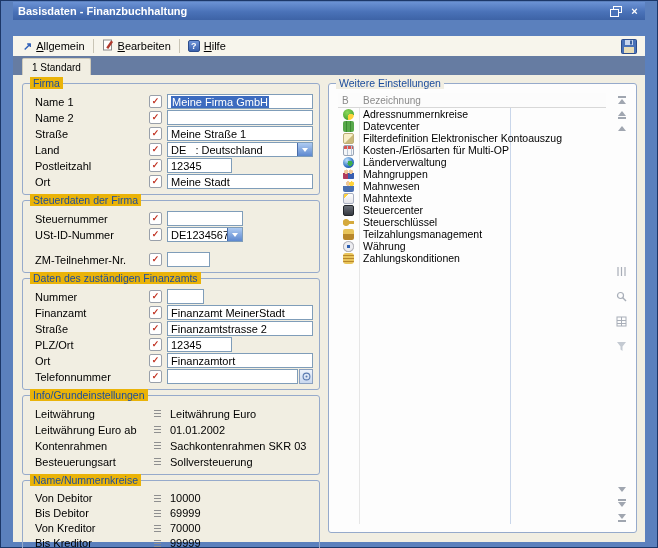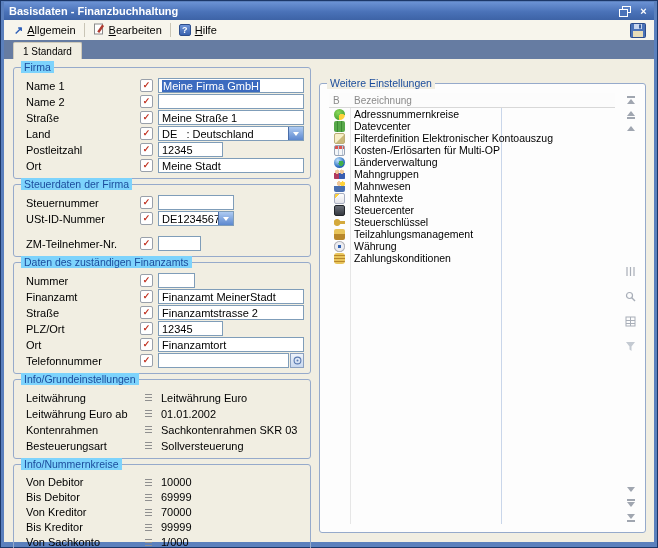--- a/index.html
+++ b/index.html
@@ -1,17 +1,17 @@
 <!DOCTYPE html>
 <html><head>
 <meta charset="utf-8">
 <style>
   html,body{margin:0;padding:0;background:#ffffff;font-family:"Liberation Sans",sans-serif;}
   .window{position:relative;width:658px;height:548px;box-sizing:border-box;background:#5b80bd;
-          border:1px solid #1c3768;padding:1px 3px 5px;display:flex;flex-direction:column;}
+          border:1px solid #1c3768;padding:1px 12px 5px;display:flex;flex-direction:column;gap:16px;}
   
   .titlebar{height:18px;flex:none;display:flex;align-items:center;padding:0 3px 0 5px;color:#fff;
             font-size:11px;font-weight:bold;background:linear-gradient(180deg,#6b92d4 0%,#4a72b8 55%,#3d63a6 100%);}
   .tb-btns{margin-left:auto;display:flex;align-items:center;gap:4px;}
   .tb-btn{width:15px;height:13px;display:flex;align-items:center;justify-content:center;cursor:default;}
   .close-glyph{font-size:11px;font-weight:bold;color:#fff;line-height:11px;}
   
   .app{flex:1;background:#f1eee2;display:flex;flex-direction:column;min-height:0;}
   .menubar{height:20px;flex:none;display:flex;align-items:center;padding:0 6px 0 7px;background:#f7f5ec;}
   .menu-item{display:flex;align-items:center;gap:4px;font-size:11px;color:#000;padding:1px 3px;}
@@ -23,21 +23,21 @@
   .mi-edit{display:inline-block;}
   .save-btn{margin-left:auto;width:20px;height:17px;display:flex;align-items:center;justify-content:center;}
   
   .tabstrip{height:19px;flex:none;background:#667ca2;display:flex;align-items:flex-end;padding-left:9px;}
   .tab{height:16px;background:#f1eee2;font-size:10px;color:#000;padding:0 9px;border:1px solid #cfcaba;
        border-bottom:none;border-radius:2px 2px 0 0;display:flex;align-items:center;}
   
   .content{flex:1;display:flex;gap:8px;padding:8px 8px 9px 9px;min-height:0;}
   .left{width:298px;flex:none;display:flex;flex-direction:column;gap:5px;}
   .group{position:relative;border:1px solid #96aacb;border-radius:3px;padding:10px 6px 4px 12px;}
-  .group-title{position:absolute;top:-7px;left:7px;background:#7dd3fc;padding:0 3px;font-size:10.5px;color:#1b4c9c;}
+  .group-title{position:absolute;top:-7px;left:7px;background:#eab308;padding:0 3px;font-size:10.5px;color:#1b4c9c;}
   .frow{display:flex;align-items:center;height:15px;margin-bottom:1px;}
   .flabel{width:114px;flex:none;font-size:11px;color:#000;}
   .chk{width:11px;height:11px;flex:none;border:1px solid #99a0aa;background:#fff;border-radius:2px;
        font-size:9px;line-height:10px;text-align:center;color:#c03020;font-weight:bold;box-sizing:content-box;}
   .field{margin-left:5px;height:15px;box-sizing:border-box;border:1px solid #7f9db9;background:#fff;
          font-size:11px;color:#000;display:flex;align-items:flex-end;padding:0 3px;white-space:pre;overflow:hidden;}
   .w-wide{width:146px;} .w-short{width:65px;} .w-tiny{width:37px;} .w-med{width:76px;} .w-zm{width:43px;} .w-tel{width:133px;}
   .sel .val{background:#3c6bbf;color:#fff;padding:0 1px;}
   .combo{padding:0;}
   .combo .val{flex:1;padding:0 3px;overflow:hidden;}
@@ -47,21 +47,21 @@
   .tel-btn{width:14px;height:15px;flex:none;margin-left:1px;box-sizing:border-box;border:1px solid #8aa0c0;
            background:linear-gradient(#eef3fb,#c9d8ef);display:flex;align-items:center;justify-content:center;}
   .gap8{height:9px;}
   .irow{display:flex;align-items:center;height:15px;margin-bottom:1px;}
   .irow-sm{height:14px;}
   .ilabel{width:114px;flex:none;font-size:11px;}
   .eq{width:7px;height:7px;flex:none;margin:0 9px 0 5px;
       background:repeating-linear-gradient(0deg,#8f8f8f 0 1px,transparent 1px 3px);}
   .ivalue{font-size:11px;white-space:pre;}
   
-  .rgroup{flex:1;position:relative;border:1px solid #96aacb;border-radius:3px;background:#fdfdfd;margin-top:16px;}
+  .rgroup{flex:1;position:relative;border:1px solid #96aacb;border-radius:3px;background:#fdfdfd;}
   .rgroup .group-title{background:#f1eee2;}
   .list{position:absolute;top:9px;left:9px;right:30px;bottom:8px;overflow:hidden;}
   .colline1{position:absolute;top:0;bottom:0;left:21px;width:1px;background:#e6e6e6;}
   .colline2{position:absolute;top:0;bottom:0;left:172px;width:1px;background:#c9d6ea;}
   .lheader{display:flex;align-items:center;height:14px;color:#8a8a8a;font-size:10px;
            border-bottom:1px solid #d8d8d8;position:relative;z-index:1;background:#fcfcfc;}
   .lh-b{width:21px;flex:none;padding-left:4px;box-sizing:border-box;}
   .lh-bez{flex:1;padding-left:4px;}
   .lrow{display:flex;align-items:center;height:12px;font-size:10.5px;color:#000;position:relative;z-index:1;}
   .icwrap{width:21px;flex:none;display:flex;justify-content:center;}
@@ -269,21 +269,21 @@
             <span class="ivalue">Sachkontenrahmen SKR 03</span>
           </div>
           <div class="irow">
             <span class="ilabel">Besteuerungsart</span>
             <span class="eq"></span>
             <span class="ivalue">Sollversteuerung</span>
           </div>
         </div>
 
         <div class="group">
-          <span class="group-title">Info/Nummernkreise</span>
+          <span class="group-title">Name/Nummernkreise</span>
           <div class="irow irow-sm">
             <span class="ilabel">Von Debitor</span>
             <span class="eq"></span>
             <span class="ivalue">10000</span>
           </div>
           <div class="irow irow-sm">
             <span class="ilabel">Bis Debitor</span>
             <span class="eq"></span>
             <span class="ivalue">69999</span>
           </div>

